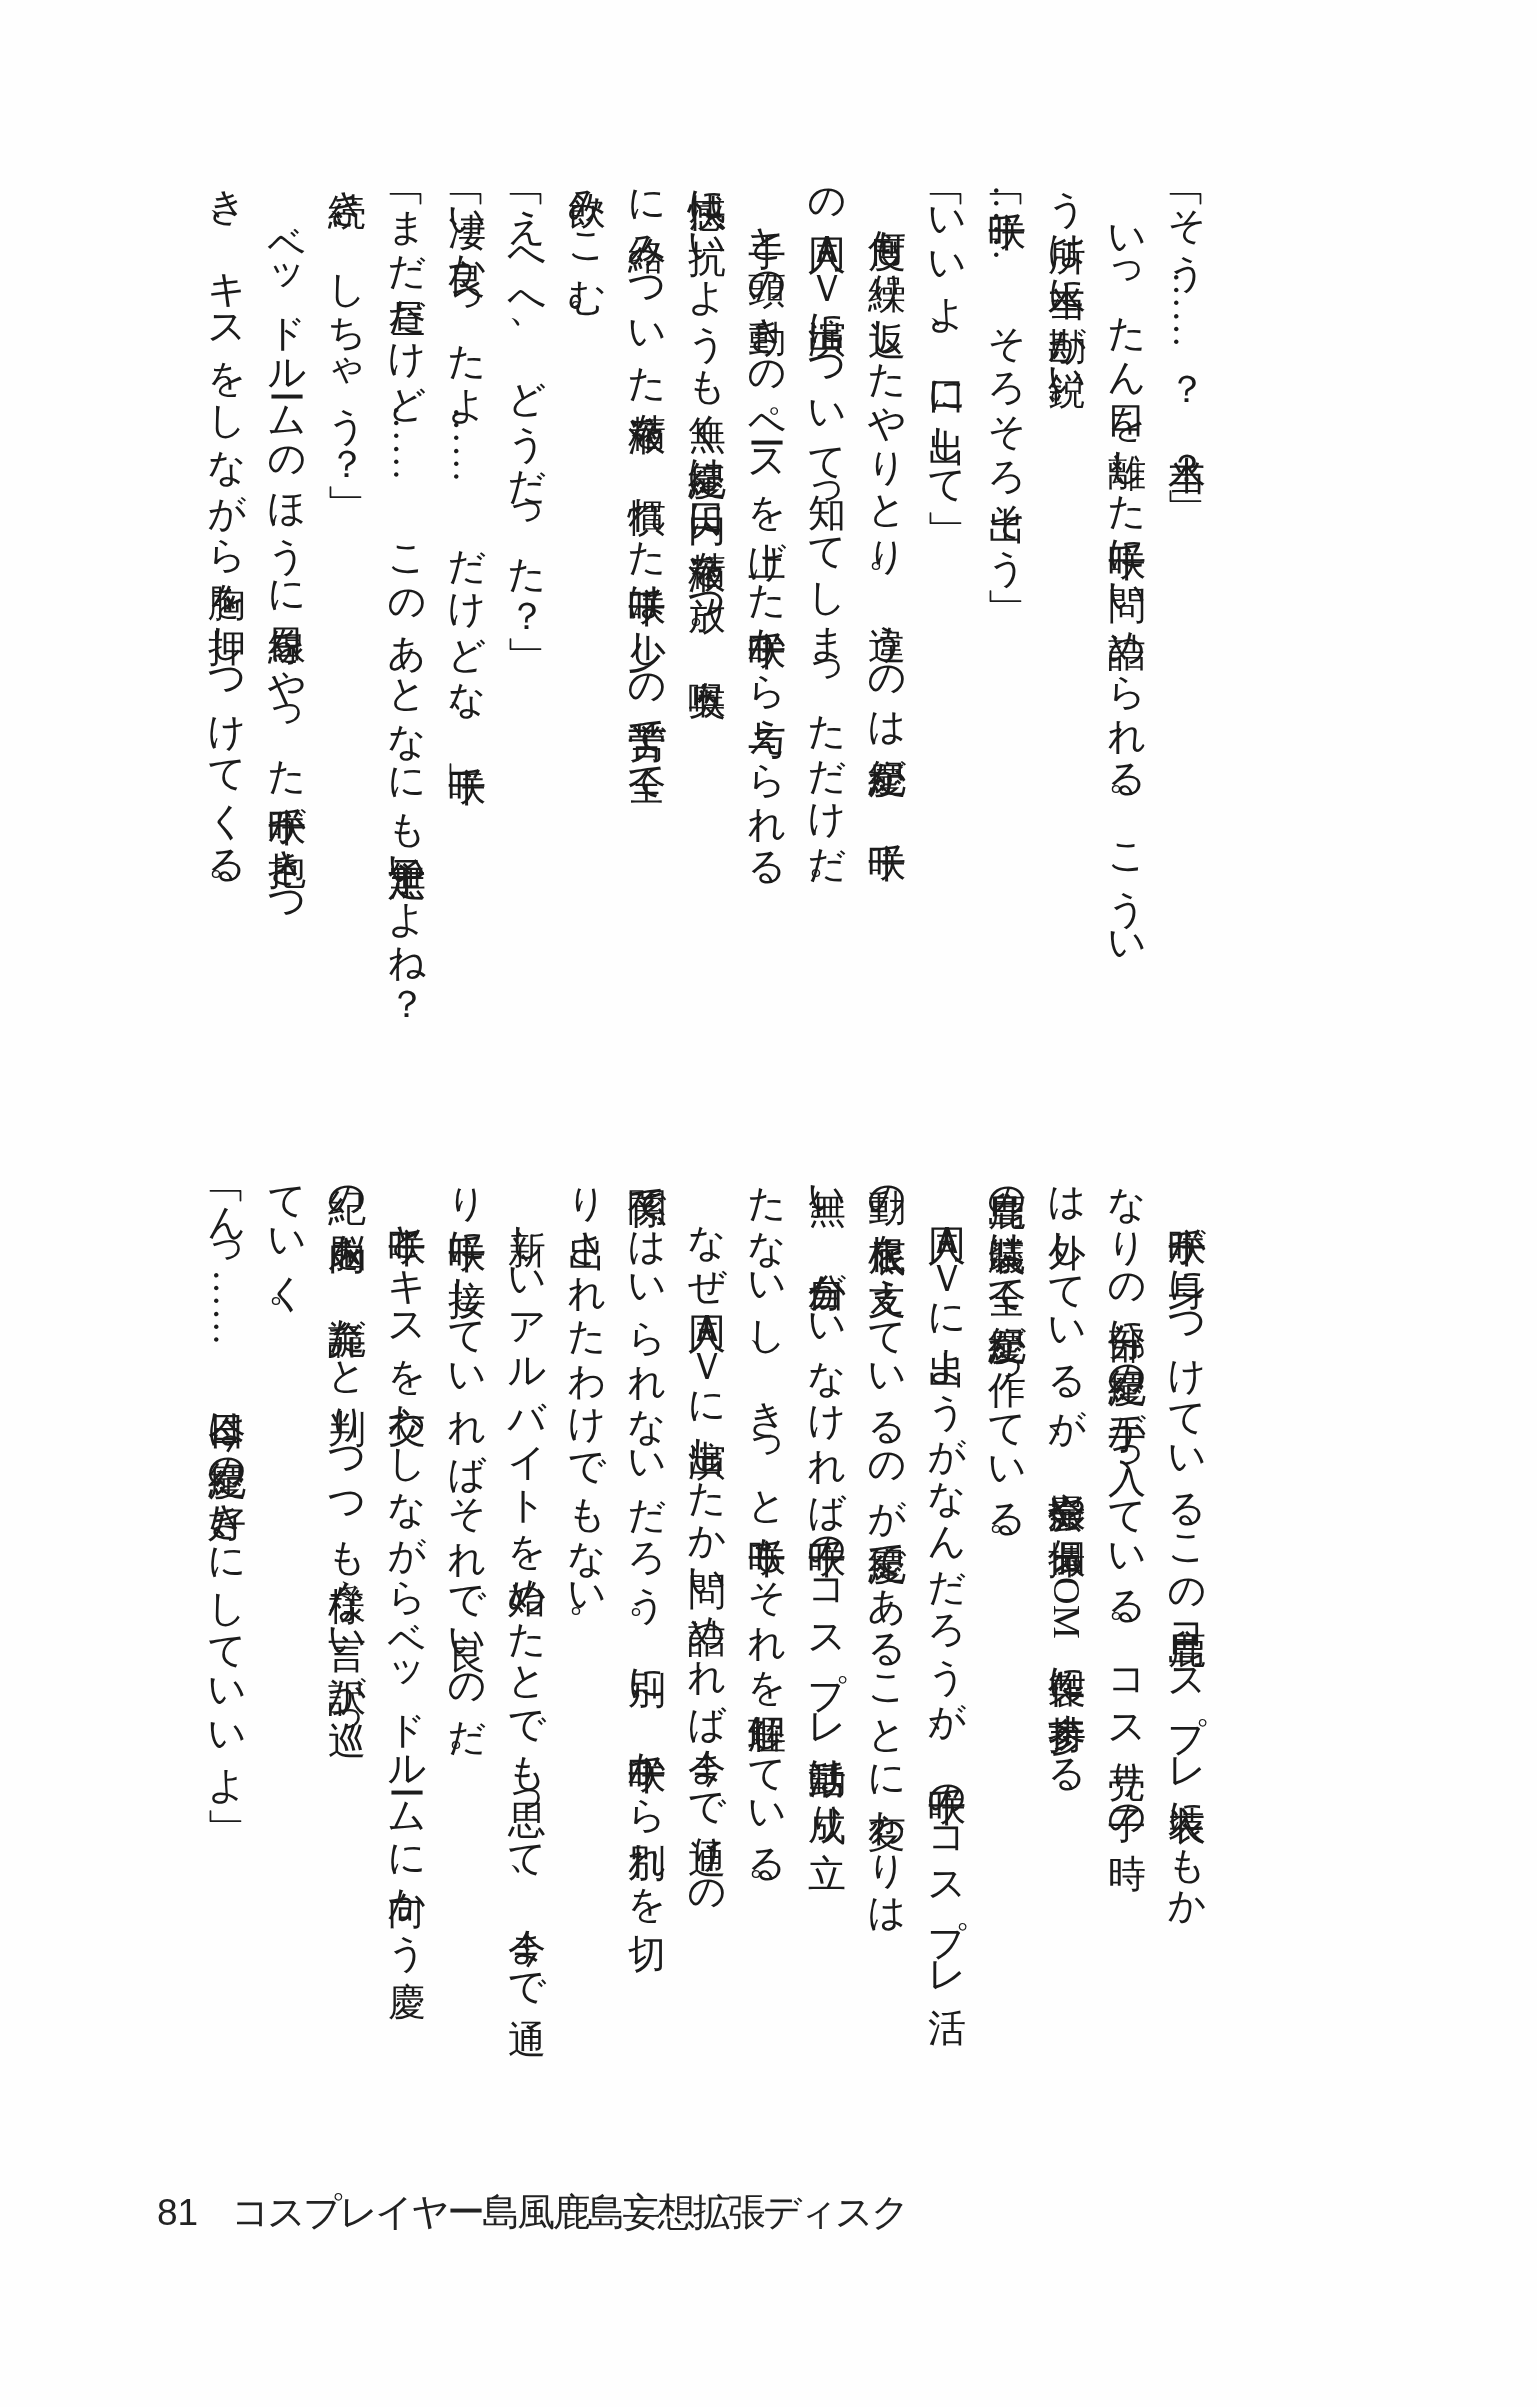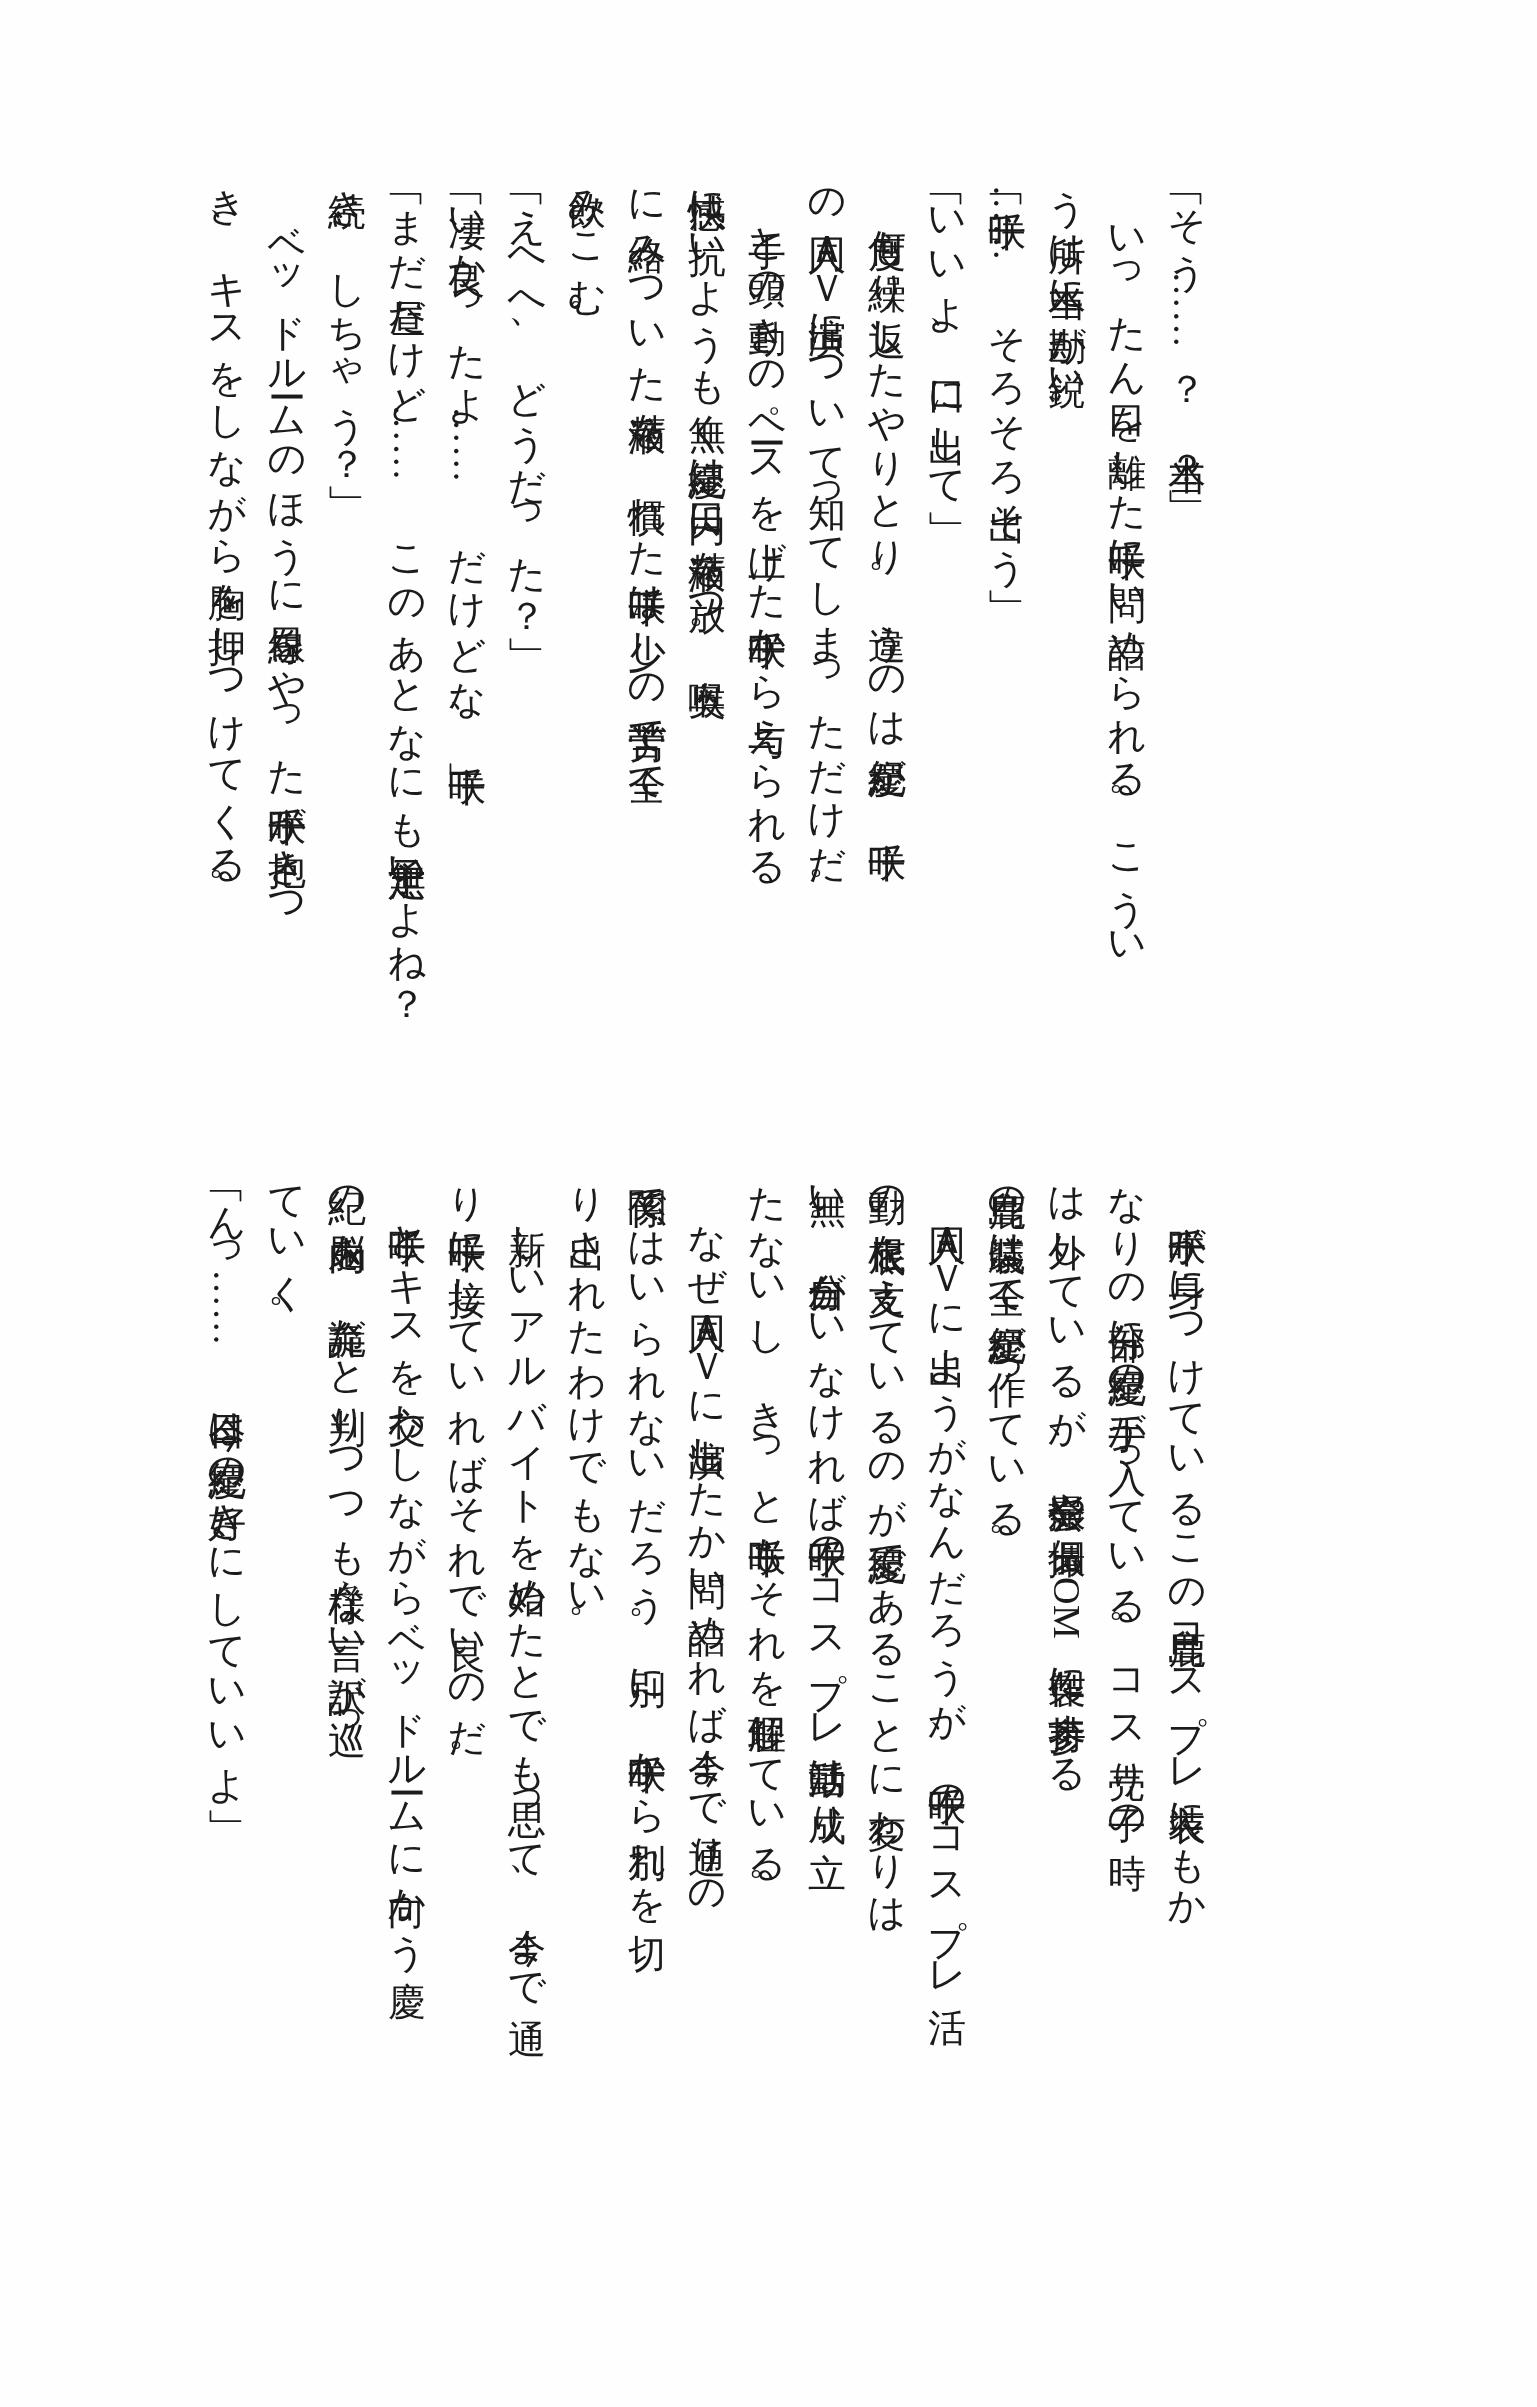--- a/index.html
+++ b/index.html
@@ -92,15 +92,19 @@
       <div class="line" style="text-indent: 0em;">関係ではいられないだろう。別に、千咲から別れを切</div>
       <div class="line" style="text-indent: 0em;">り出されたわけでもない。</div>
       <div class="line" style="text-indent: 1em;">新しいアルバイトを始めたとでも思って、今まで通</div>
       <div class="line" style="text-indent: 0em;">り千咲に接していればそれで良いのだ。</div>
       <div class="line" style="text-indent: 1em;">千咲とキスを交わしながらベッドルームに向かう慶</div>
       <div class="line" style="text-indent: 0em;">紀の脳内を、詭弁だと判りつつも様々な言い訳が巡っ</div>
       <div class="line" style="text-indent: 0em;">ていく。</div>
       <div class="line" style="text-indent: 0.5em;">「んっ……　今日は慶紀の好きにしていいよ」</div>
     </div>
 
+  <div class="footer">
+    <span class="page-num">81</span>
+    <span class="book-title">コスプレイヤー島風鹿島妄想拡張ディスク</span>
+  </div>
 
 </div>
 
 
 </body></html>

